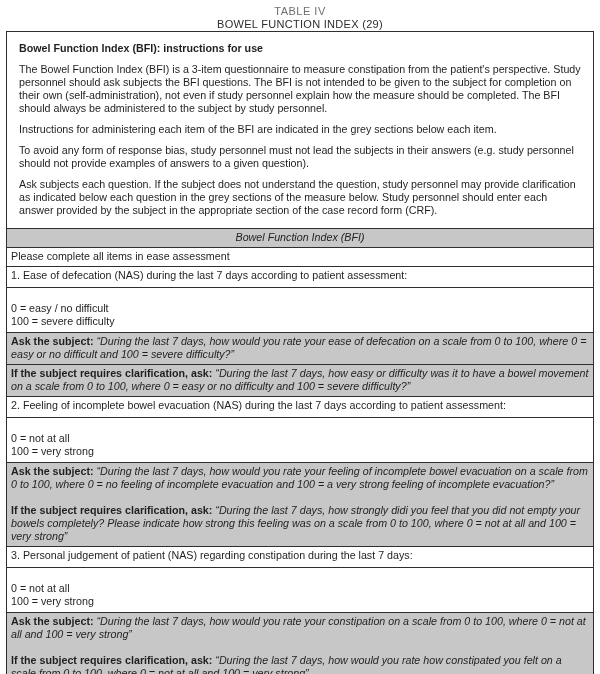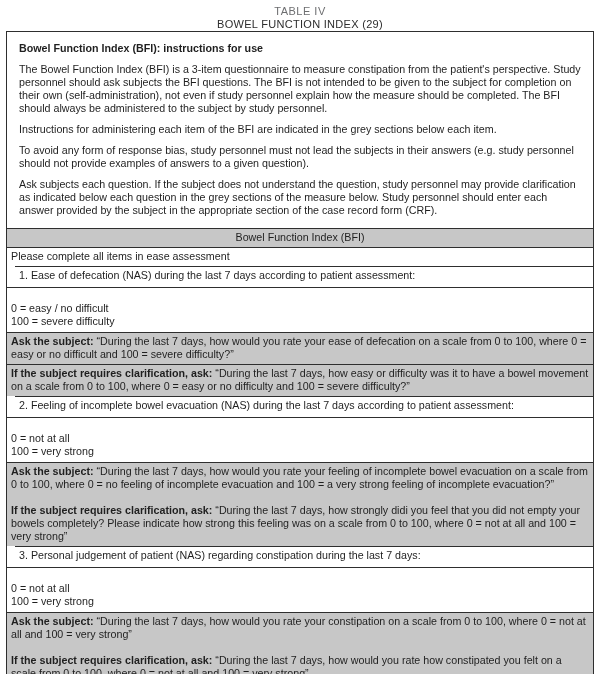--- a/index.html
+++ b/index.html
@@ -20,25 +20,25 @@
   .tbl {
     border:1px solid #2e2e2e;
     font-size:10.7px;
     line-height:13px;
   }
   .row { padding:2px 4px 3px 4px; border-top:1px solid #2e2e2e; }
   .row:first-child { border-top:none; }
 
   .grey { background:#c7c7c7; }
   .center { text-align:center; }
-  .italic { }
+  .italic { font-style:italic; }
   .bold { font-weight:bold; }
 
   .instructions div { margin:8px; }
-  .q { padding-bottom:5px;margin-left:8px; }
+  .q { padding-bottom:5px; }
   .anchors { padding-top:14px; padding-bottom:4px; }
   .spacer { height:13px; }
 
   .footnote { font-size:10px; color:#3a3a3a; padding:3px 1px; line-height:12px;margin-left:16px; }
 </style>
 </head>
 <body>
 
 <div class="page">
 

